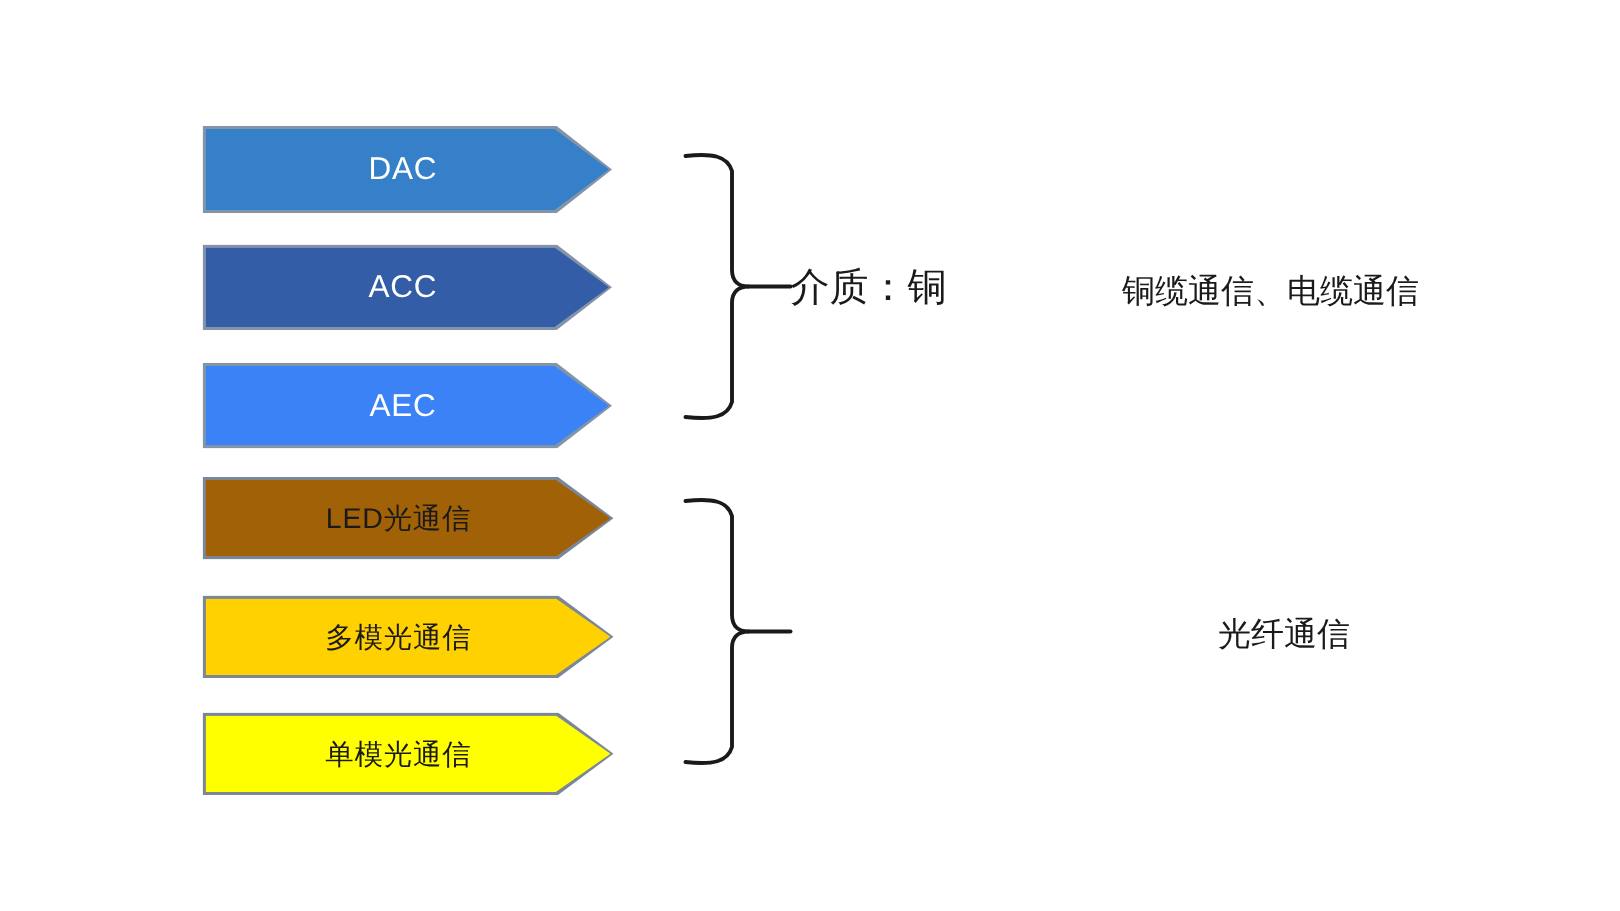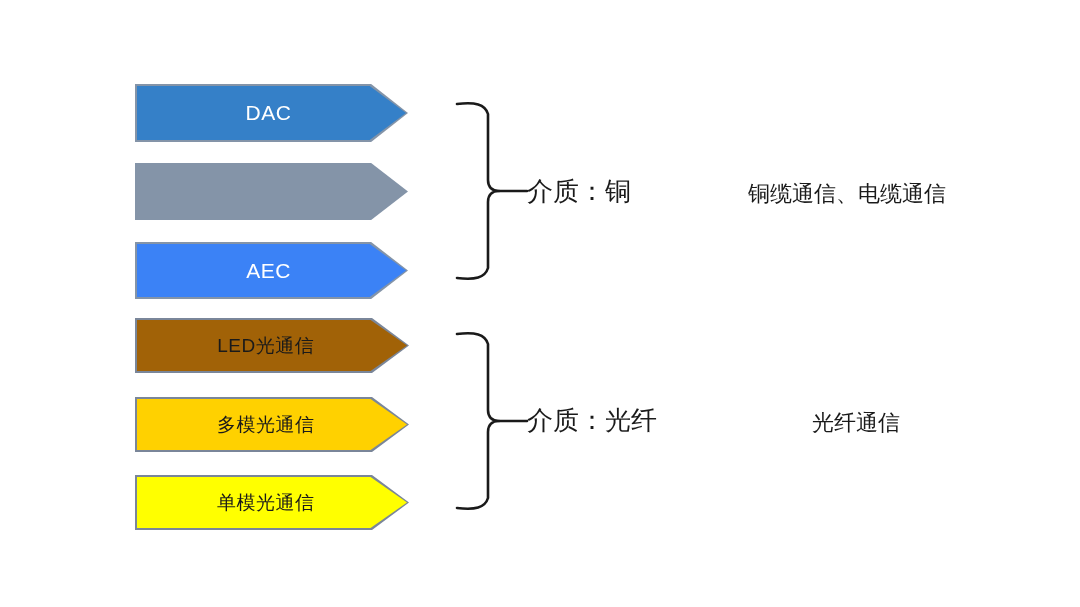--- a/index.html
+++ b/index.html
@@ -102,20 +102,23 @@
 <body>
 
 <div id="diagram-canvas">
 
   <div class="chev-outline out-dac" style="background:#8494A8;"></div>
   <div class="chevron chev-dac" style="background:#3580C8;">
     <span class="chev-label label-latin" style="color:#ffffff;">DAC</span>
   </div>
 
   <div class="chev-outline out-acc" style="background:#8494A8;"></div>
+  <div class="chevron chev-acc" style="background:#345DA7;">
+    <span class="chev-label label-latin" style="color:#ffffff;">ACC</span>
+  </div>
 
   <div class="chev-outline out-aec" style="background:#8494A8;"></div>
   <div class="chevron chev-aec" style="background:#3b82f6;">
     <span class="chev-label label-latin" style="color:#ffffff;">AEC</span>
   </div>
 
   <div class="chev-outline out-led" style="background:#7A8699;"></div>
   <div class="chevron chev-led" style="background:#a16207;">
     <span class="chev-label label-cjk" style="color:#1a1a1a;">LED光通信</span>
   </div>
@@ -147,19 +150,18 @@
              L 33 84
              C 33 92, 38 95, 44 95
              C 38 95, 33 98, 33 106
              L 33 172
              C 30 182, 20 184, 2 182" fill="none" stroke="#1a1a1a" stroke-width="2.6" stroke-linecap="round" stroke-linejoin="round"></path>
     <path d="M 44 95 L 72 95" fill="none" stroke="#1a1a1a" stroke-width="2.6" stroke-linecap="round"></path>
   </svg>
 
   <div class="brace-caption cap-copper">介质：铜</div>
 
-  <div class="brace-caption cap-fiber">介质：光纤</div>
 
   <div class="side-note note-copper">铜缆通信、电缆通信</div>
 
   <div class="side-note note-fiber">光纤通信</div>
 
 </div>
 
 </body></html>

